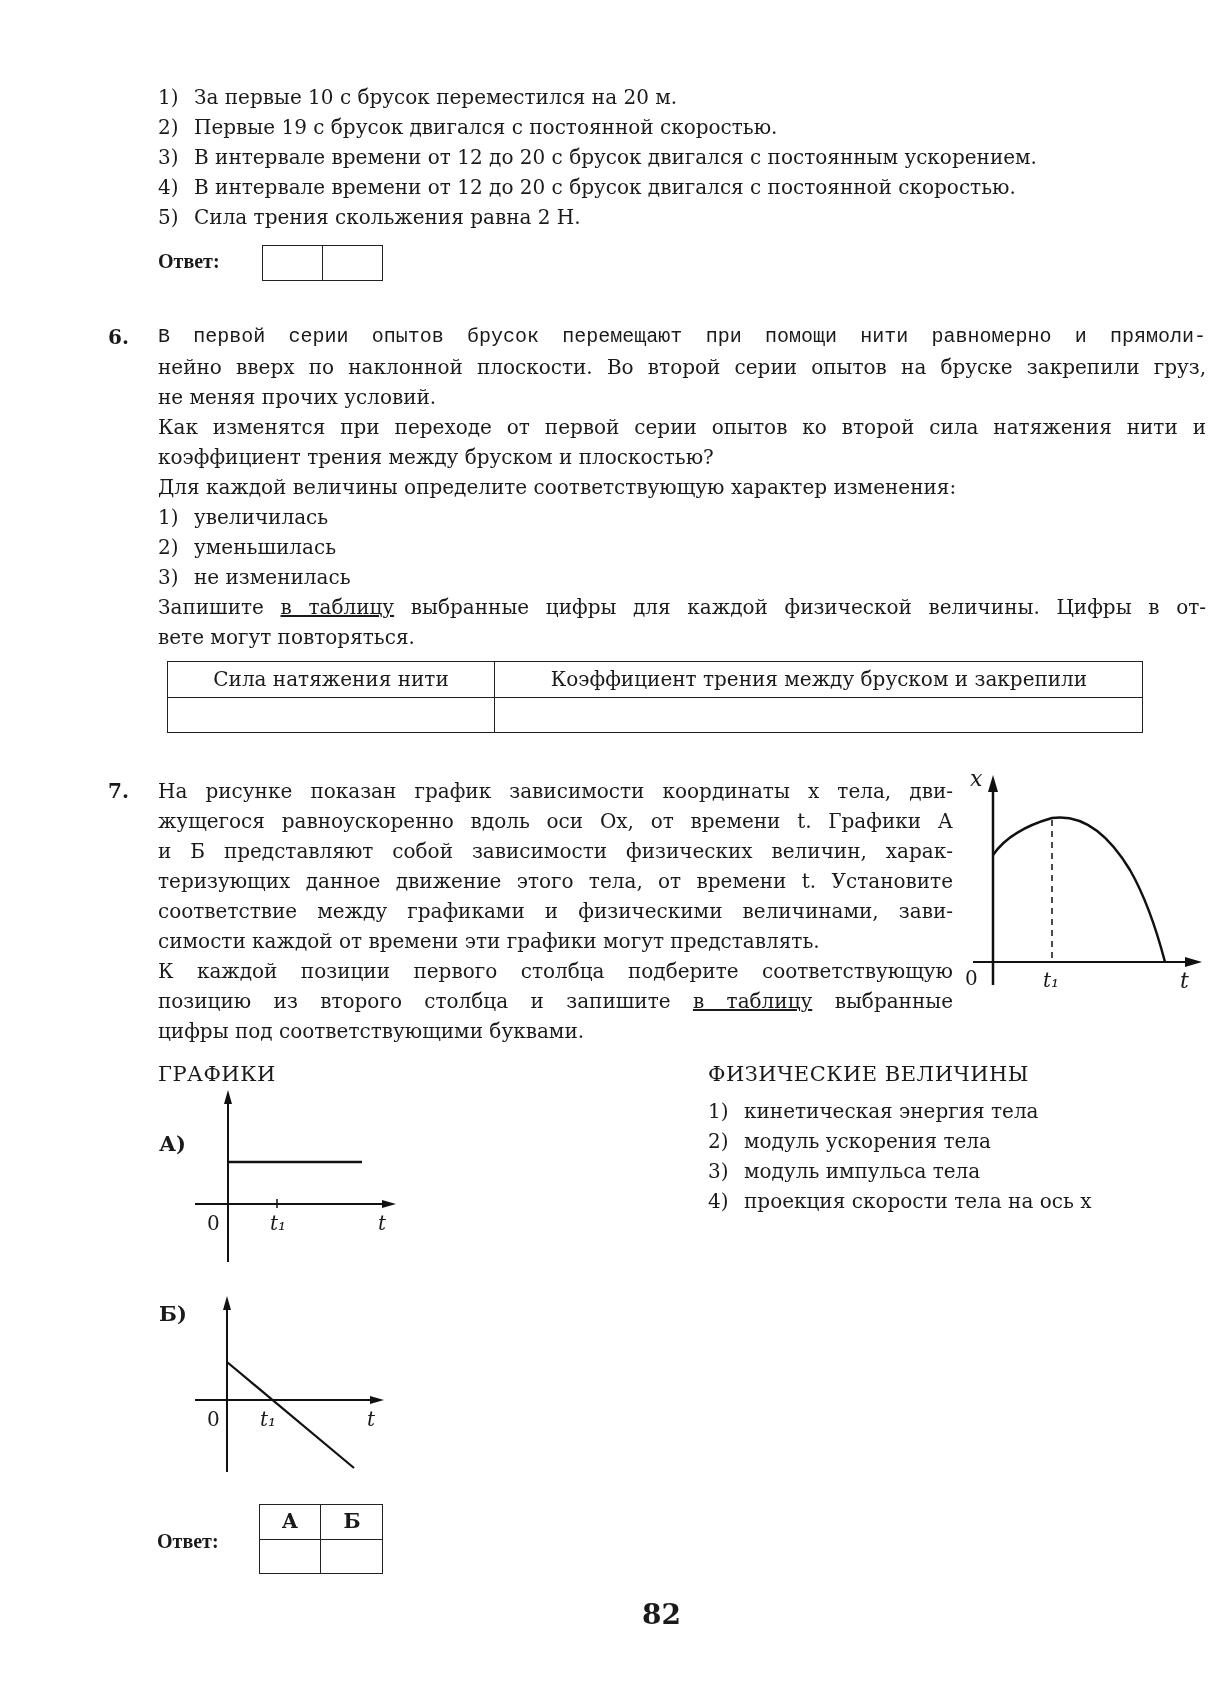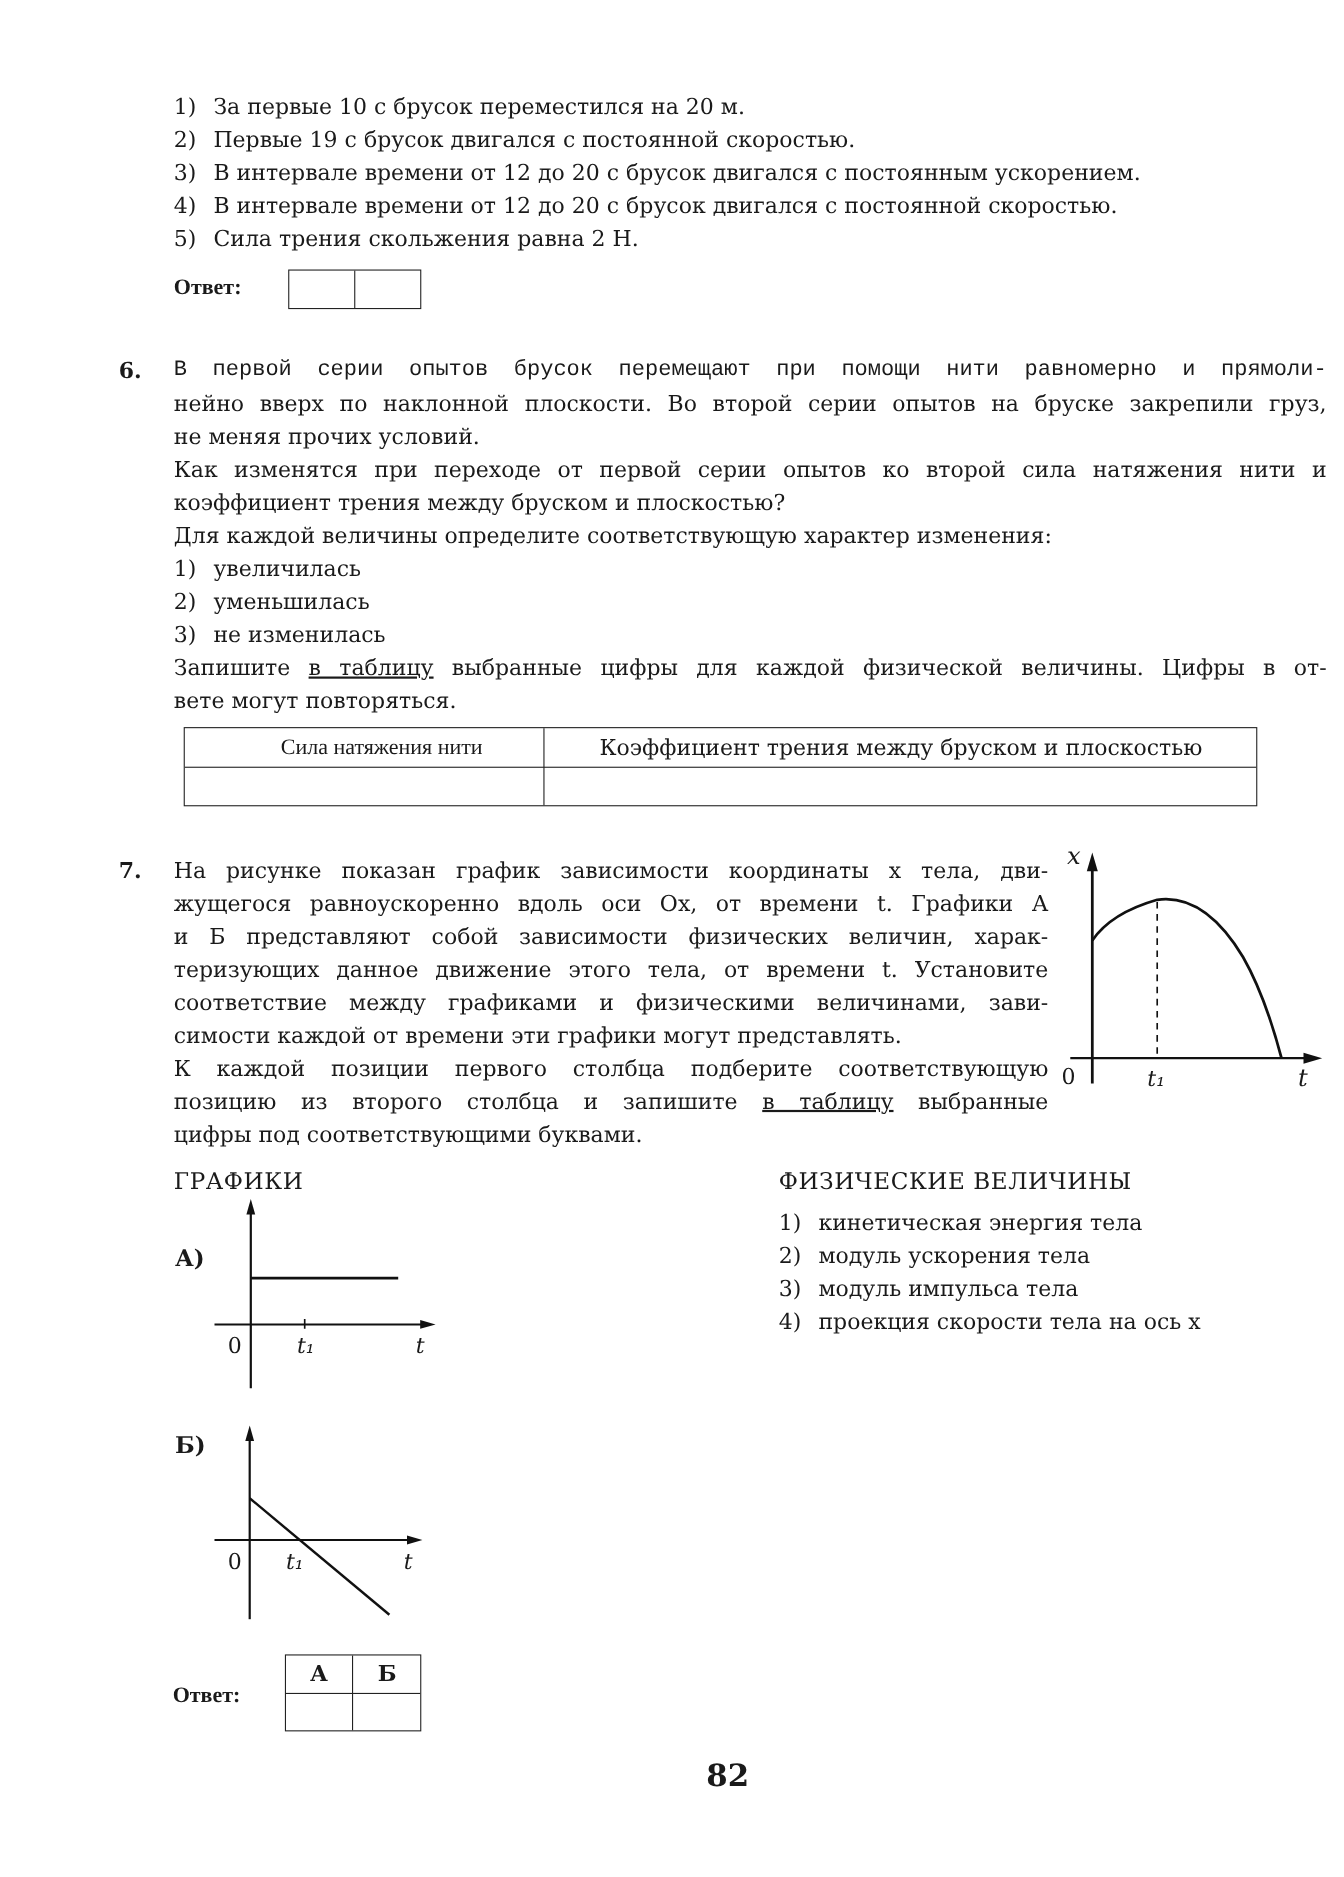--- a/index.html
+++ b/index.html
@@ -45,22 +45,22 @@
   <div class="line" style="left:158px; top:502px;"><span class="num">1)</span><span>увеличилась</span></div>
   <div class="line" style="left:158px; top:532px;"><span class="num">2)</span><span>уменьшилась</span></div>
   <div class="line" style="left:158px; top:562px;"><span class="num">3)</span><span>не изменилась</span></div>
   <div class="line just" style="left:158px; top:592px; width:1048px;"><span>Запишите </span><span class="ul">в таблицу</span><span> выбранные цифры для каждой физической величины. Цифры в от-</span></div>
   <div class="line" style="left:158px; top:622px;">вете могут повторяться.</div>
 </div>
 
 <div class="box" style="left:167px; top:661px; width:976px; height:72px;">
   <div class="vdiv" style="left:326px; top:0; height:70px;"></div>
   <div class="hdiv" style="left:0; top:35px; width:974px;"></div>
-  <div class="cell-text" style="left:16px; top:2px; width:326px;font-family:Liberation Serif, serif;">Сила натяжения нити</div>
-  <div class="cell-text" style="left:328px; top:2px; width:646px;">Коэффициент трения между бруском и плоскостью</div>
+  <div class="cell-text" style="left:0; top:2px; width:326px;">Сила натяжения нити</div>
+  <div class="cell-text" style="left:328px; top:2px; width:646px;">Коэффициент трения между бруском и закрепили</div>
   <div class="abs" style="left:0; top:37px; width:325px; height:33px;"></div>
   <div class="abs" style="left:328px; top:37px; width:645px; height:33px;"></div>
 </div>
 
 <div class="qnum" style="left:108px; top:776px;">7.</div>
 <div>
   <div class="line just" style="left:158px; top:776px; width:795px;">На рисунке показан график зависимости координаты x тела, дви-</div>
   <div class="line just" style="left:158px; top:806px; width:795px;">жущегося равноускоренно вдоль оси Ox, от времени t. Графики А</div>
   <div class="line just" style="left:158px; top:836px; width:795px;">и Б представляют собой зависимости физических величин, харак-</div>
   <div class="line just" style="left:158px; top:866px; width:795px;">теризующих данное движение этого тела, от времени t. Установите</div>

